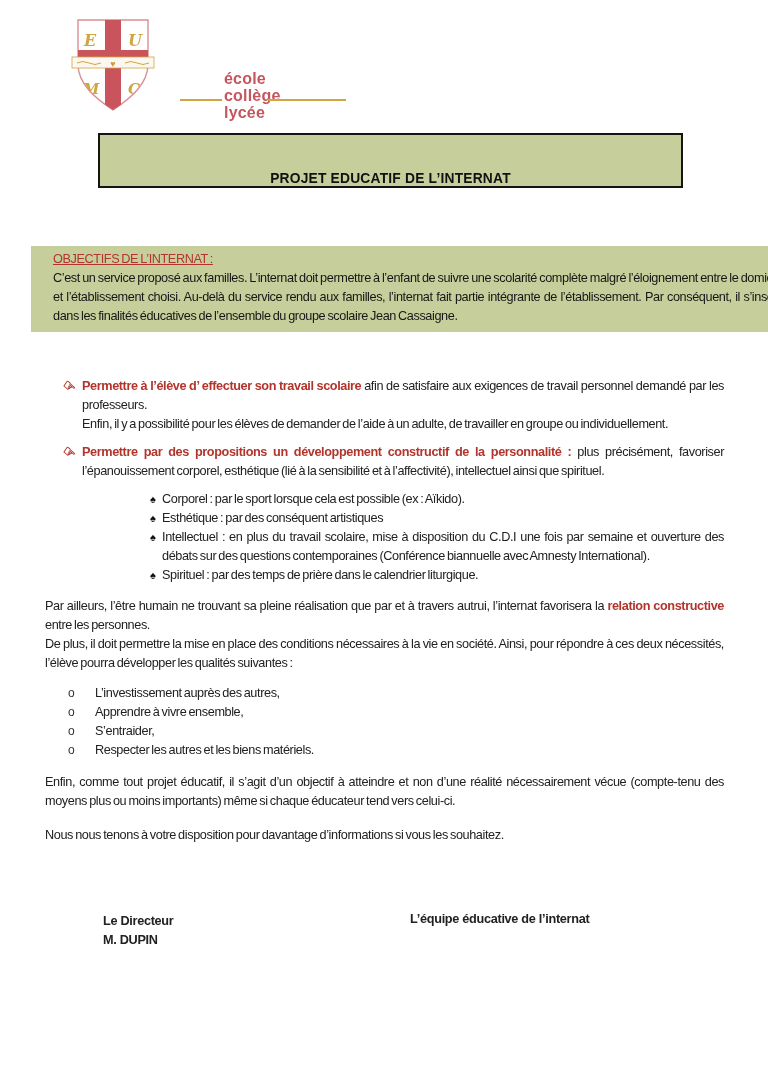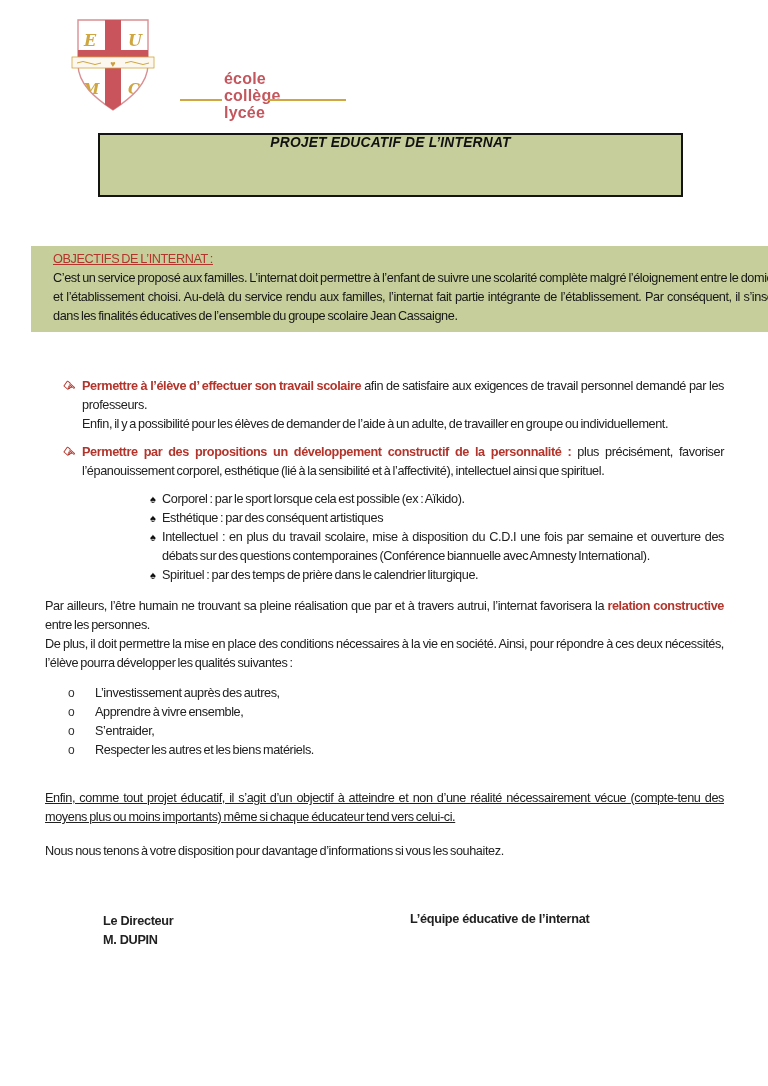--- a/index.html
+++ b/index.html
@@ -23,23 +23,23 @@
   
   .logo{position:absolute;left:64px;top:16px;width:300px;height:110px;}
   .logo svg{position:absolute;left:0;top:0;}
   .logo-text{position:absolute;left:160px;top:54px;font-size:16px;line-height:17px;
     color:#c4565d;font-weight:600;letter-spacing:.2px;}
   .logo-dash{position:absolute;height:2px;background:var(--gold);top:83px;}
   .dash-left{left:116px;width:42px;}
   .dash-right{left:204px;width:78px;}
   
   .banner{
-    position:absolute;left:98px;top:133px;width:585px;height:64px;
+    position:absolute;left:98px;top:133px;width:585px;height:55px;
     background:var(--panel);border:2px solid #141414;
-    display:flex;align-items:flex-start;justify-content:center;font-style:italic;
+    display:flex;align-items:flex-end;justify-content:center;
   }
   .banner h1{font-size:13.8px;font-weight:bold;color:#111;letter-spacing:.2px;}
   
   .objectives{
     position:absolute;left:31px;top:246px;width:759px;
     background:var(--panel);
     padding:4px 6px 6px 22px;
     font-weight:normal;font-size:12.7px;line-height:19px;
     letter-spacing:-0.4px;word-spacing:-1px;
   }
@@ -61,21 +61,21 @@
     color:var(--accent);font-weight:bold;font-size:14px;
     display:inline-block;transform:rotate(40deg);
   }
   ul{list-style:none;}
   .subs li{position:relative;padding-left:117px;text-align:justify;}
   .sub-marker{position:absolute;left:105px;top:0;font-size:11px;color:#111;}
   .para{margin-top:12px;}
   .quals{margin-top:11px;}
   .quals li{position:relative;padding-left:50px;}
   .o-marker{position:absolute;left:23px;top:0;color:#333;font-size:12px;}
-  .closing1{margin-top:29px;text-decoration:underline;}
+  .closing1{margin-top:13px;}
   .closing2{margin-top:15px;}
   
   .signature{position:absolute;left:103px;top:912px;width:620px;font-size:12.7px;font-weight:bold;letter-spacing:-0.3px;}
   .sig-left{position:absolute;left:0;top:0;line-height:19px;}
   .sig-right{position:absolute;left:307px;top:0;}
 </style>
 </head>
 <body>
 
 <div class="page">

